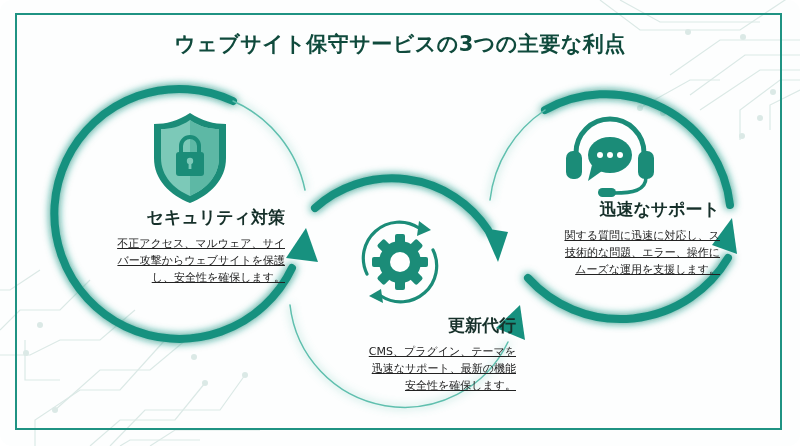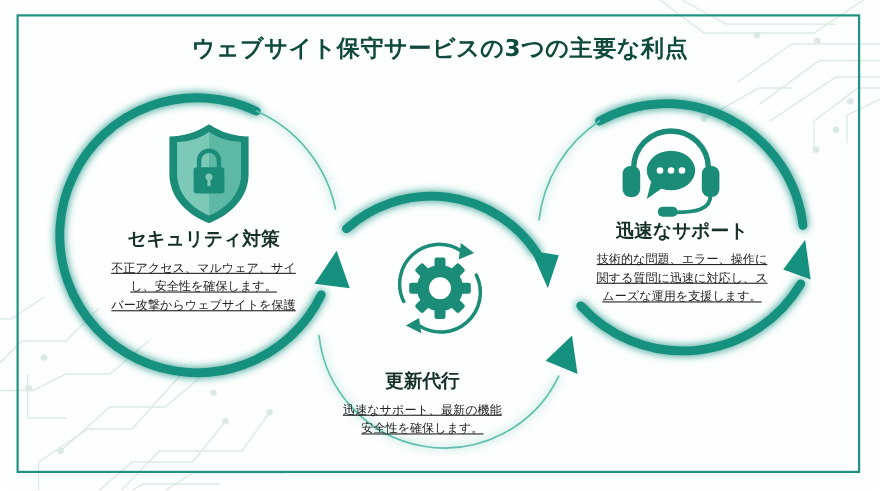--- a/index.html
+++ b/index.html
@@ -3,21 +3,21 @@
 <meta charset="utf-8">
 <style>
   html, body { margin:0; padding:0; }
   body { width:800px; height:446px; overflow:hidden; background:#ffffff; font-family:"DejaVu Sans","Liberation Sans",sans-serif; }
   .stage { position:relative; width:800px; height:446px; background:#fdfefe;border-radius:12px; }
   .circuit { position:absolute; left:0; top:0; width:800px; height:446px; }
   .frame { position:absolute; left:15px; top:13px; width:767px; height:417px; border:2px solid #1f9383; box-sizing:border-box; }
   .arcs { position:absolute; left:0; top:0; width:800px; height:446px; }
   .title { position:absolute; left:0; top:30px; width:800px; text-align:center; font-size:21px; font-weight:bold; color:#0f4a3c; letter-spacing:0.5px; }
   .icon { position:absolute; }
-  .block { position:absolute; text-align:center; }
+  .block { position:absolute; text-align:right; }
   .block .h { font-size:17px; font-weight:bold; color:#16302a; margin-bottom:6px; white-space:nowrap; }
   .block .d { font-size:11px; color:#222; line-height:17px; white-space:nowrap;text-decoration:underline; }
 </style>
 </head>
 <body>
 
 <div class="stage">
 
   <svg class="circuit" viewBox="0 0 800 446">
     <g fill="none" stroke="#dbe9e6" stroke-width="1.2">
@@ -139,30 +139,31 @@
     <ellipse cx="50" cy="42" rx="22" ry="18" fill="#1b8c78"></ellipse>
     <polygon points="32,52 28,68 42,58" fill="#1b8c78"></polygon>
     <circle cx="40" cy="42" r="3" fill="#ffffff"></circle>
     <circle cx="50" cy="42" r="3" fill="#ffffff"></circle>
     <circle cx="60" cy="42" r="3" fill="#ffffff"></circle>
   </svg>
 
   <div class="block" style="left:85px;top:206px;width:200px;">
     <div class="h">セキュリティ対策</div>
     <div class="d">不正アクセス、マルウェア、サイ</div>
+    <div class="d">バー攻撃からウェブサイトを保護</div>
     <div class="d">し、安全性を確保します。</div>
-    <div class="d">バー攻撃からウェブサイトを保護</div>
   </div>
 
-  <div class="block" style="left:284px;top:314px;width:200px;margin-top:21px;">
+  <div class="block" style="left:316px;top:314px;width:200px;">
     <div class="h">更新代行</div>
+    <div class="d">CMS、プラグイン、テーマを</div>
     <div class="d">迅速なサポート、最新の機能</div>
     <div class="d">安全性を確保します。</div>
   </div>
 
   <div class="block" style="left:520px;top:198px;width:200px;">
     <div class="h">迅速なサポート</div>
+    <div class="d">関する質問に迅速に対応し、ス</div>
     <div class="d">技術的な問題、エラー、操作に</div>
-    <div class="d">関する質問に迅速に対応し、ス</div>
     <div class="d">ムーズな運用を支援します。</div>
   </div>
 
 </div>
 
 </body></html>

